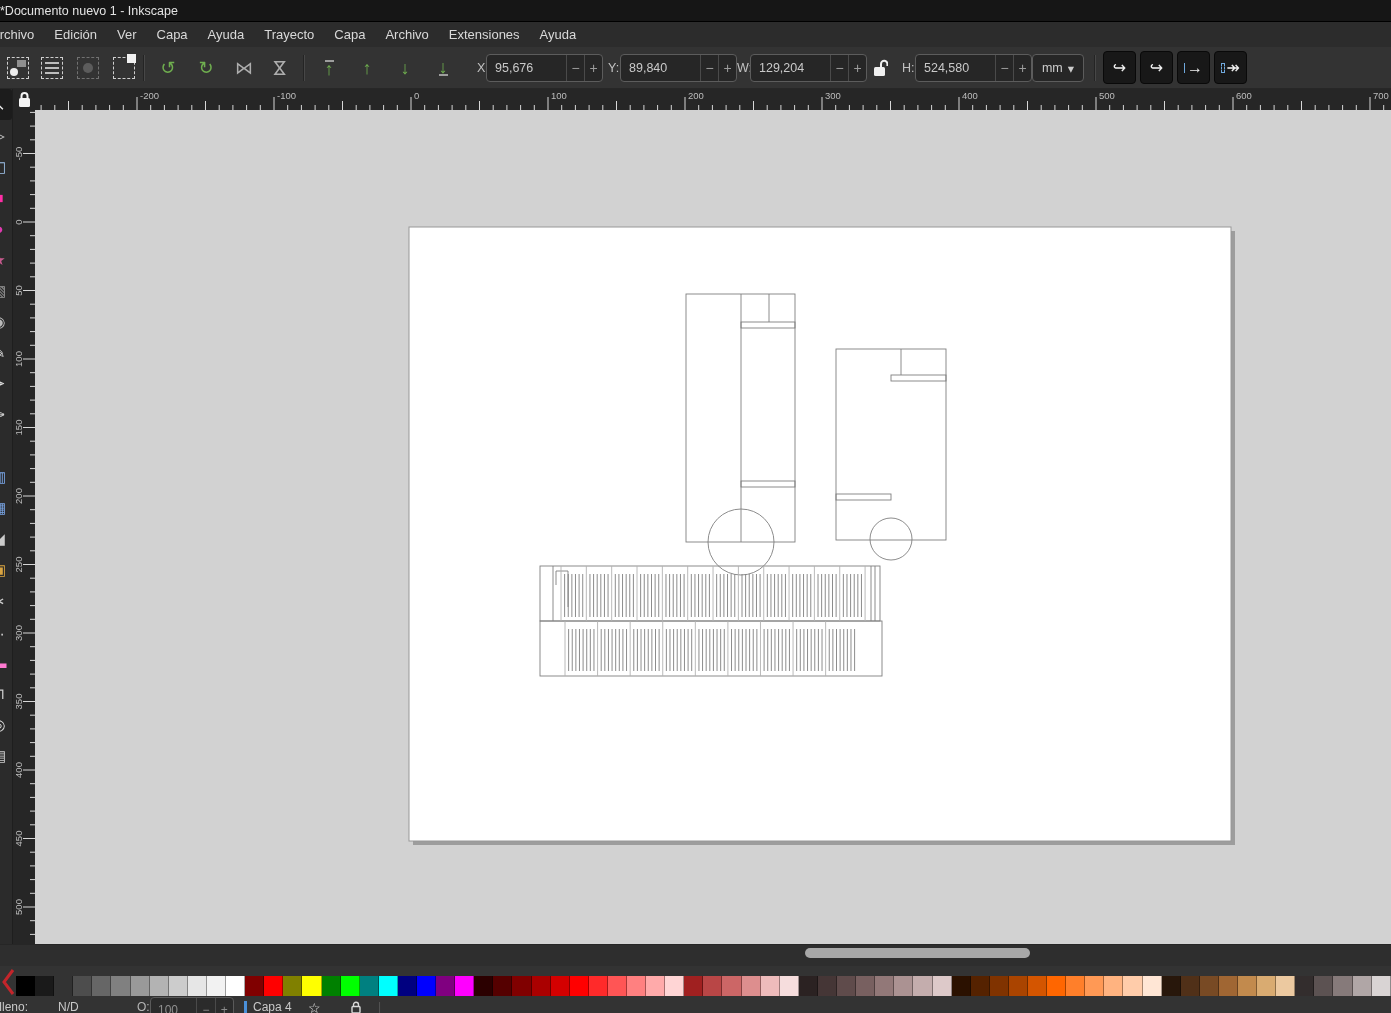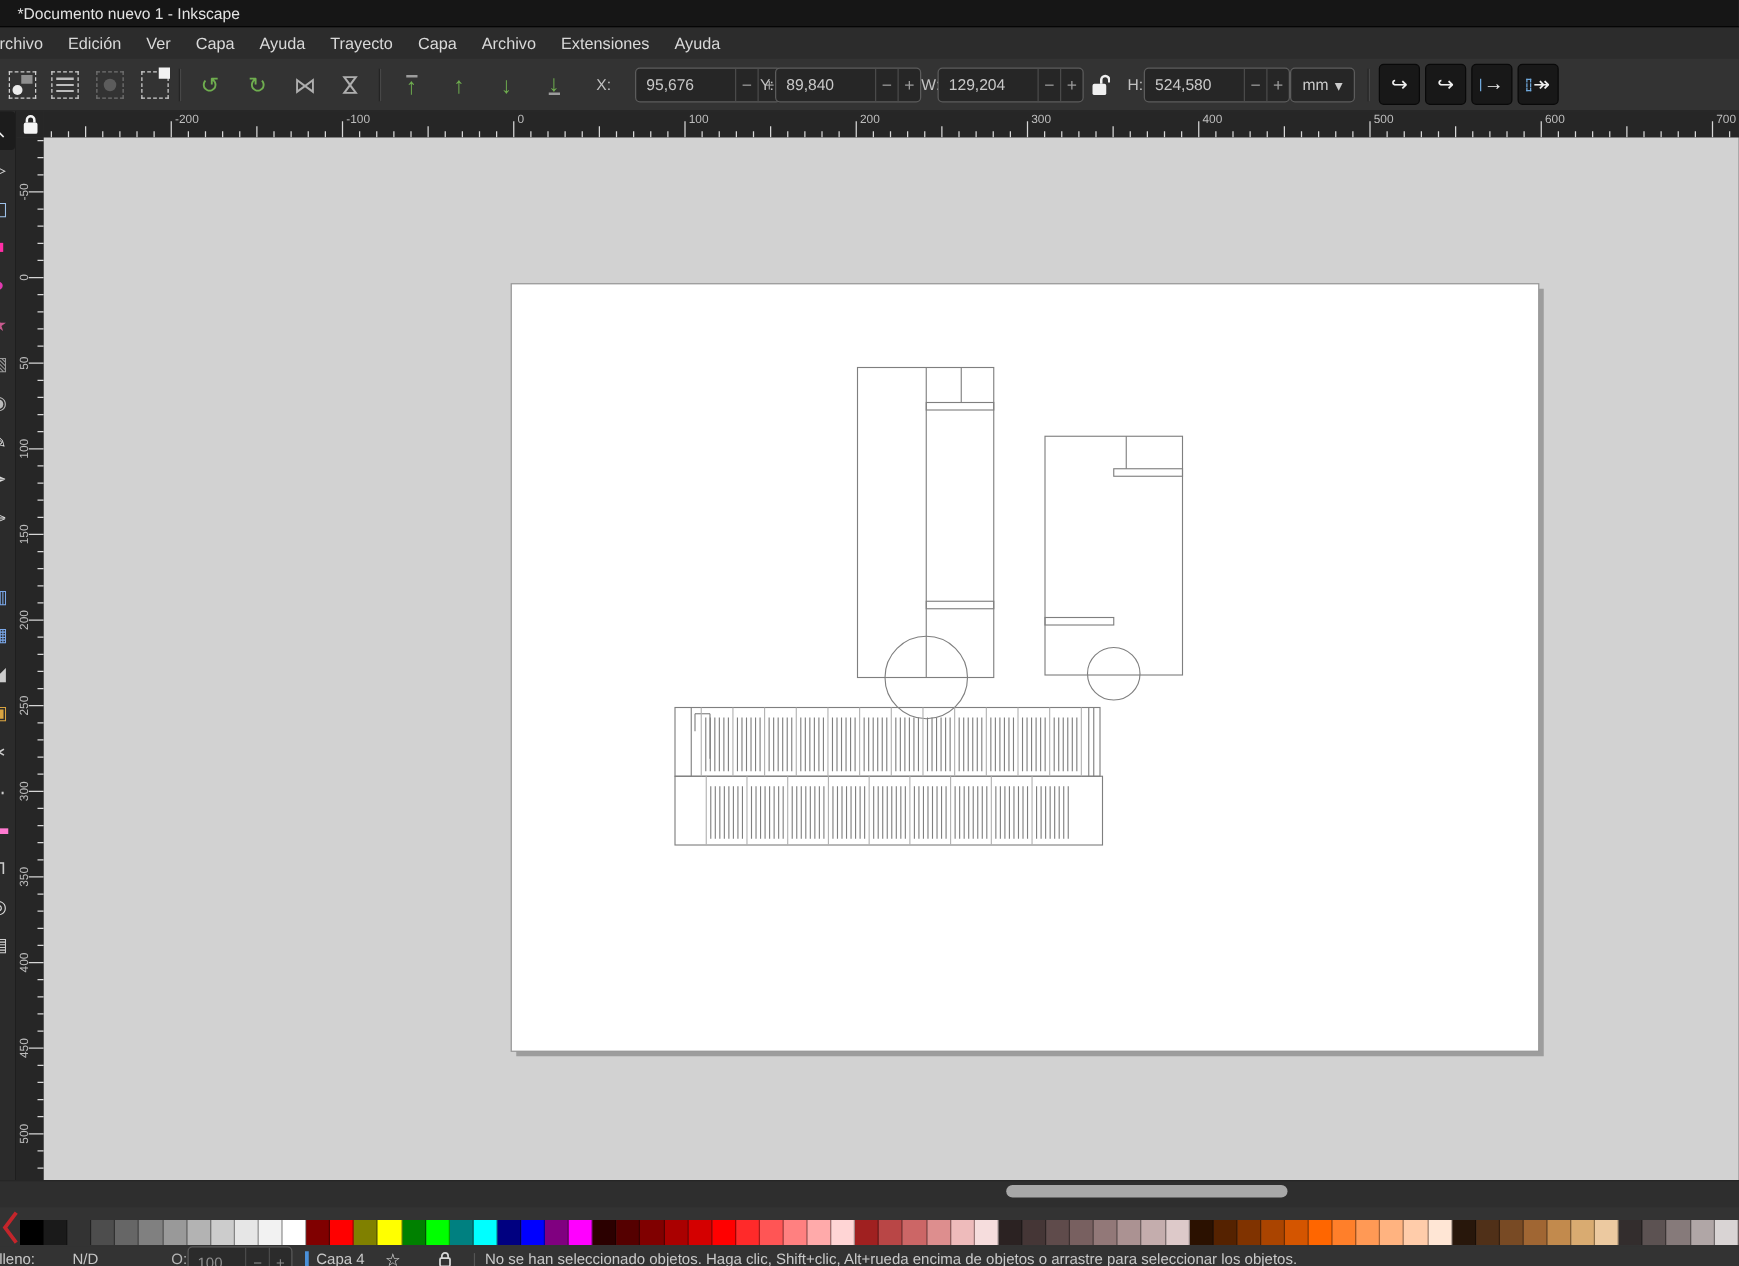--- a/index.html
+++ b/index.html
@@ -1,21 +1,21 @@
 <!DOCTYPE html>
 <html><head>
 <meta charset="utf-8">
 <style>
   html,body{margin:0;padding:0;width:1391px;height:1013px;overflow:hidden;background:#333;
     font-family:"Liberation Sans",sans-serif;-webkit-font-smoothing:antialiased;}
   .abs{position:absolute;}
   
   .titlebar{position:absolute;left:0;top:0;width:1391px;height:22px;background:#161616;color:#e3e3e3;
     font-size:12.5px;line-height:22px;border-bottom:1px solid #000;box-sizing:border-box;}
-  .titlebar span{padding-left:14px;}
+  .titlebar span{}
   
   .menubar{position:absolute;left:0;top:22px;width:1391px;height:25px;background:#2c2c2c;}
   .menu-items{display:flex;margin-left:-19px;height:25px;}
   .menu-item{color:#d9d9d9;font-size:13px;line-height:25px;padding:0 10px;white-space:nowrap;cursor:default;}
   
   .toolbar{position:absolute;left:0;top:47px;width:1391px;height:42px;background:#333;border-bottom:1px solid #272727;box-sizing:border-box;}
   .tb{position:absolute;top:5px;width:32px;height:32px;display:flex;align-items:center;justify-content:center;
     background:transparent;border:none;color:#b5b5b5;font-size:18px;border-radius:3px;padding:0;}
   .sep{position:absolute;top:8px;width:1px;height:26px;background:#242424;border-right:1px solid #474747;}
   .selbox{width:22px;height:22px;border:1px dashed #cfcfcf;box-sizing:border-box;position:relative;}
@@ -138,21 +138,21 @@
       <span>↑</span>
     </button>
   <button class="tb green" style="left:389px">
       <span>↓</span>
     </button>
   <button class="tb green" style="left:427px">
       <span class="zbot">↓</span>
     </button>
 
   <span class="numlabel" style="left:477px">X:</span>
-  <div class="numgrp" style="left:508px">
+  <div class="numgrp" style="left:486px">
     <span class="val">95,676</span>
     <span class="sbtn">−</span>
     <span class="sbtn">+</span>
   </div>
 
   <span class="numlabel" style="left:608px">Y:</span>
   <div class="numgrp" style="left:620px">
     <span class="val">89,840</span>
     <span class="sbtn">−</span>
     <span class="sbtn">+</span>
@@ -755,14 +755,13 @@
   <span class="caret-blue"></span>
   <span class="sb" style="left:253px">Capa 4</span>
   <span class="sb star" style="left:308px">☆</span>
   <span class="sb" style="left:351px;top:4px">
     <svg width="10" height="13" viewBox="0 0 10 13">
       <rect x="1" y="5.5" width="8" height="6.5" rx="1" fill="none" stroke="#d8d8d8" stroke-width="1.4"></rect>
       <path d="M2.5 5.5 V3.8 a2.5 2.5 0 0 1 5 0 V5.5" fill="none" stroke="#d8d8d8" stroke-width="1.4"></path>
     </svg>
   </span>
   <span class="sb" style="left:378px;color:#555">|</span>
-  <span class="sb" style="left:388px">No se han seleccionado objetos. Haga clic, Shift+clic, Alt+rueda encima de objetos o arrastre para seleccionar los objetos.</span>
 </div>
 
 </body></html>

